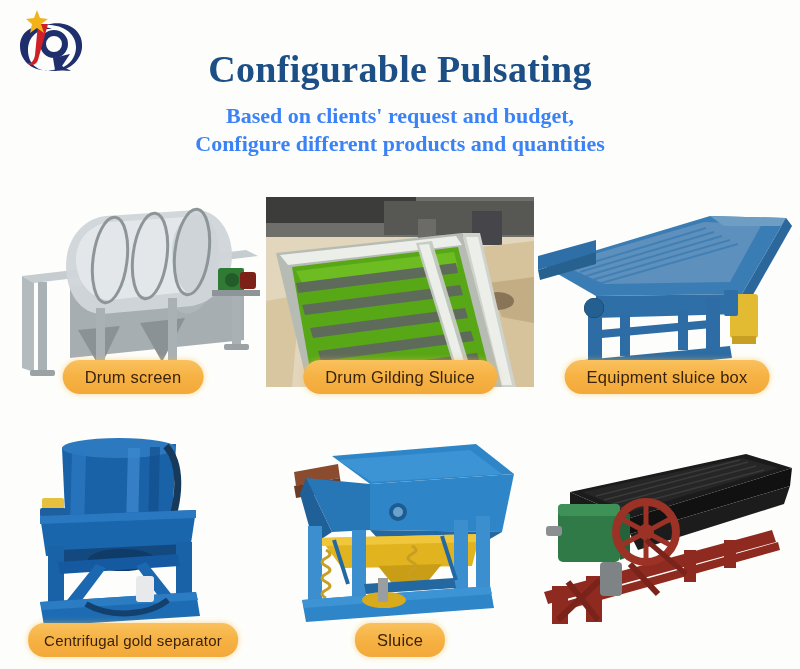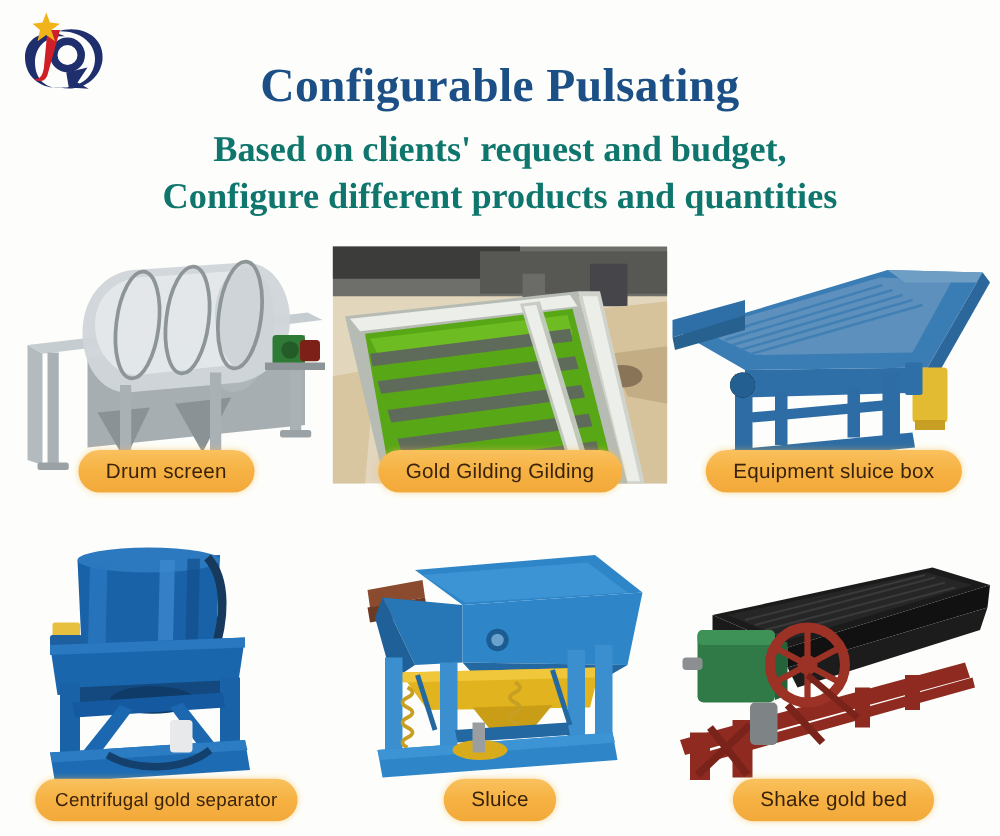--- a/index.html
+++ b/index.html
@@ -20,22 +20,22 @@
     font-family: "Liberation Serif", serif;
     font-weight: bold;
     font-size: 38px;
     color: #1c4f86;
     letter-spacing: .3px;
     line-height: 1.05;
   }
   .subtitle {
     font-family: "Liberation Serif", serif;
     font-weight: bold;
-    font-size: 29px;
-    color: #0f766e;
+    font-size: 22px;
+    color: #3b82f6;
     line-height: 1.28;
     margin-top: 12px;
   }
 
   
   .grid {
     position: absolute;
     left: 0; top: 186px;
     width: 800px; height: 483px;
     display: grid;
@@ -66,21 +66,21 @@
     justify-content: center;
     border-radius: 18px;
     background: linear-gradient(180deg,#f9c15e 0%,#f6b243 48%,#f2a93a 100%);
     color: #3a230c;
     font-size: 16.5px;
     letter-spacing: .2px;
     white-space: nowrap;
     box-shadow: 0 0 6px rgba(247,186,80,.55);
     margin-top: 21px;
   }
-  .r2 .pill { bottom: 12px; }
+  .r2 .pill { bottom: 12px; border-radius: 16px; }
   .pill.sm { font-size: 15px; padding: 0 16px; }
 
   
   .art { width: 100%; height: 100%; display: block; }
 </style>
 </head>
 <body>
 
 <div class="logo">
   <svg class="art" viewBox="0 0 86 80">
@@ -183,21 +183,21 @@
           <path d="M36 108 L194 88 L197 98 L39 118 Z"></path>
           <path d="M44 131 L199 111 L202 121 L47 141 Z"></path>
           <path d="M52 154 L205 134 L208 144 L55 164 Z"></path>
           <path d="M60 176 L211 156 L214 166 L63 186 Z"></path>
         </g>
 
         <path d="M150 46 L166 44 L210 190 L194 190 Z" fill="#c5cac2" opacity="0.95"></path>
         <path d="M153 48 L163 47 L205 188 L196 188 Z" fill="#eceee9"></path>
       </svg>
     </div>
-    <div class="pill">Gold Gilding Gilding</div>
+    <div class="pill">Drum Gilding Sluice</div>
   </div>
 
   <div class="cell r1">
     <div class="photo">
       <svg class="art" viewBox="0 0 266 196" preserveAspectRatio="none">
         <rect width="266" height="196" fill="#fdfefb"></rect>
 
         <path d="M10 76 L176 26 L252 28 L208 104 L62 106 Z" fill="#3a7cb4"></path>
         <path d="M26 74 L170 32 L228 34 L196 92 L70 94 Z" fill="#5d90bd"></path>
 
@@ -373,16 +373,15 @@
           <path d="M112 70 L112 126"></path>
           <path d="M86 84 L138 112"></path>
           <path d="M86 112 L138 84"></path>
         </g>
 
         <path d="M112 106 L152 140" stroke="#7a231a" stroke-width="5" fill="none"></path>
 
         <rect x="66" y="128" width="22" height="34" rx="4" fill="#7e8386"></rect>
       </svg>
     </div>
-    <div class="pill">Shake gold bed</div>
   </div>
 
 </div>
 
 </body></html>

